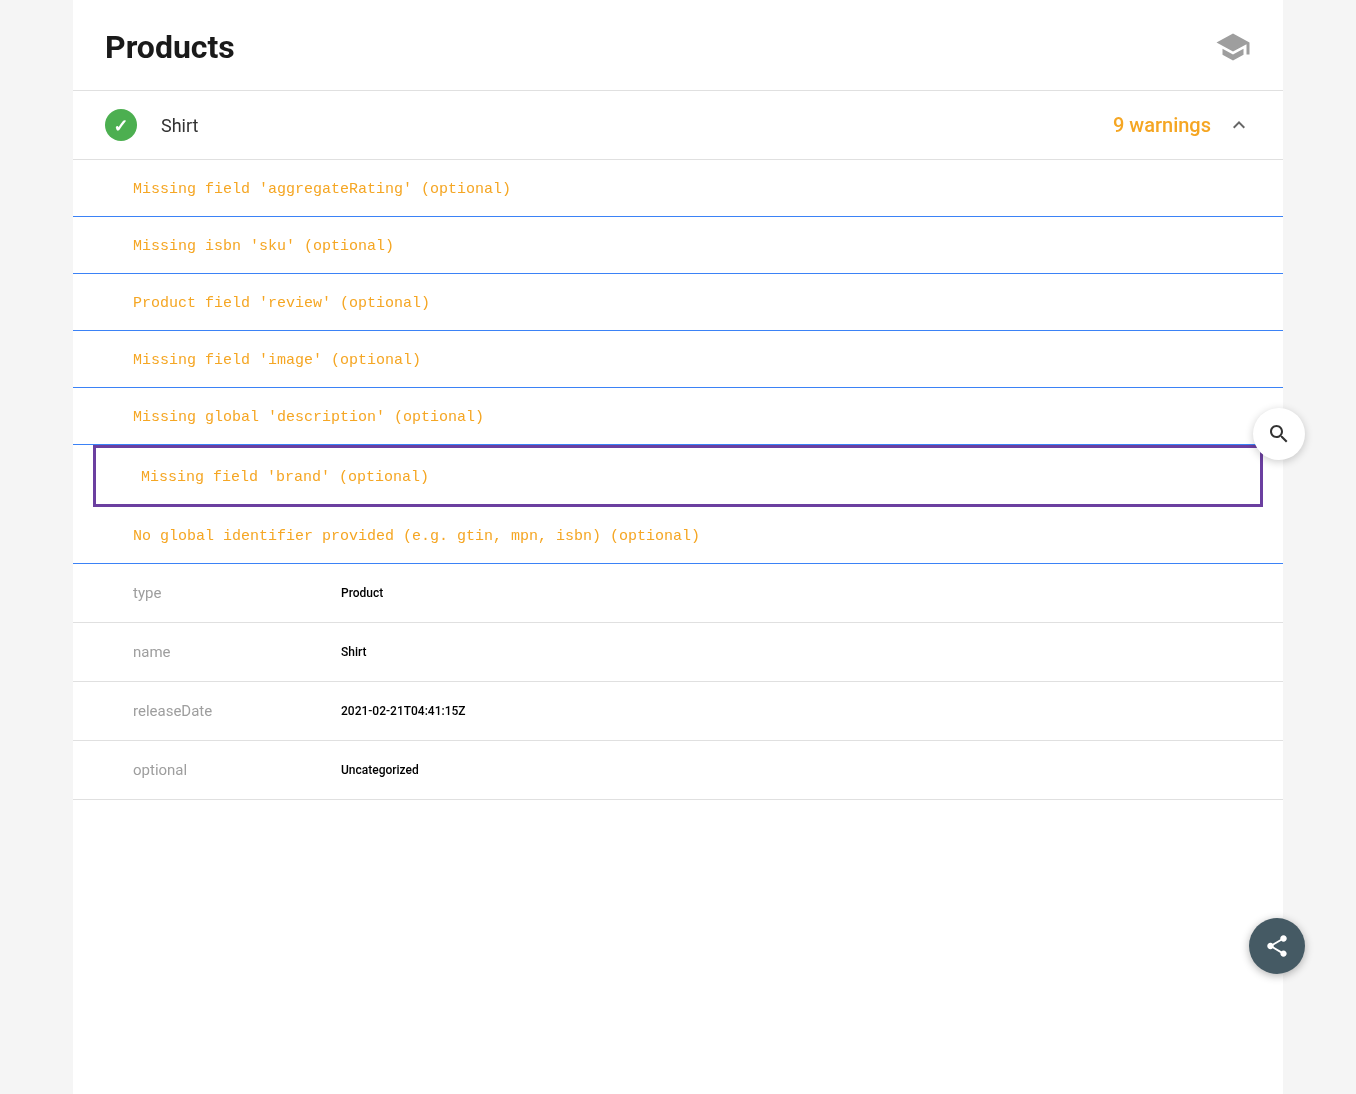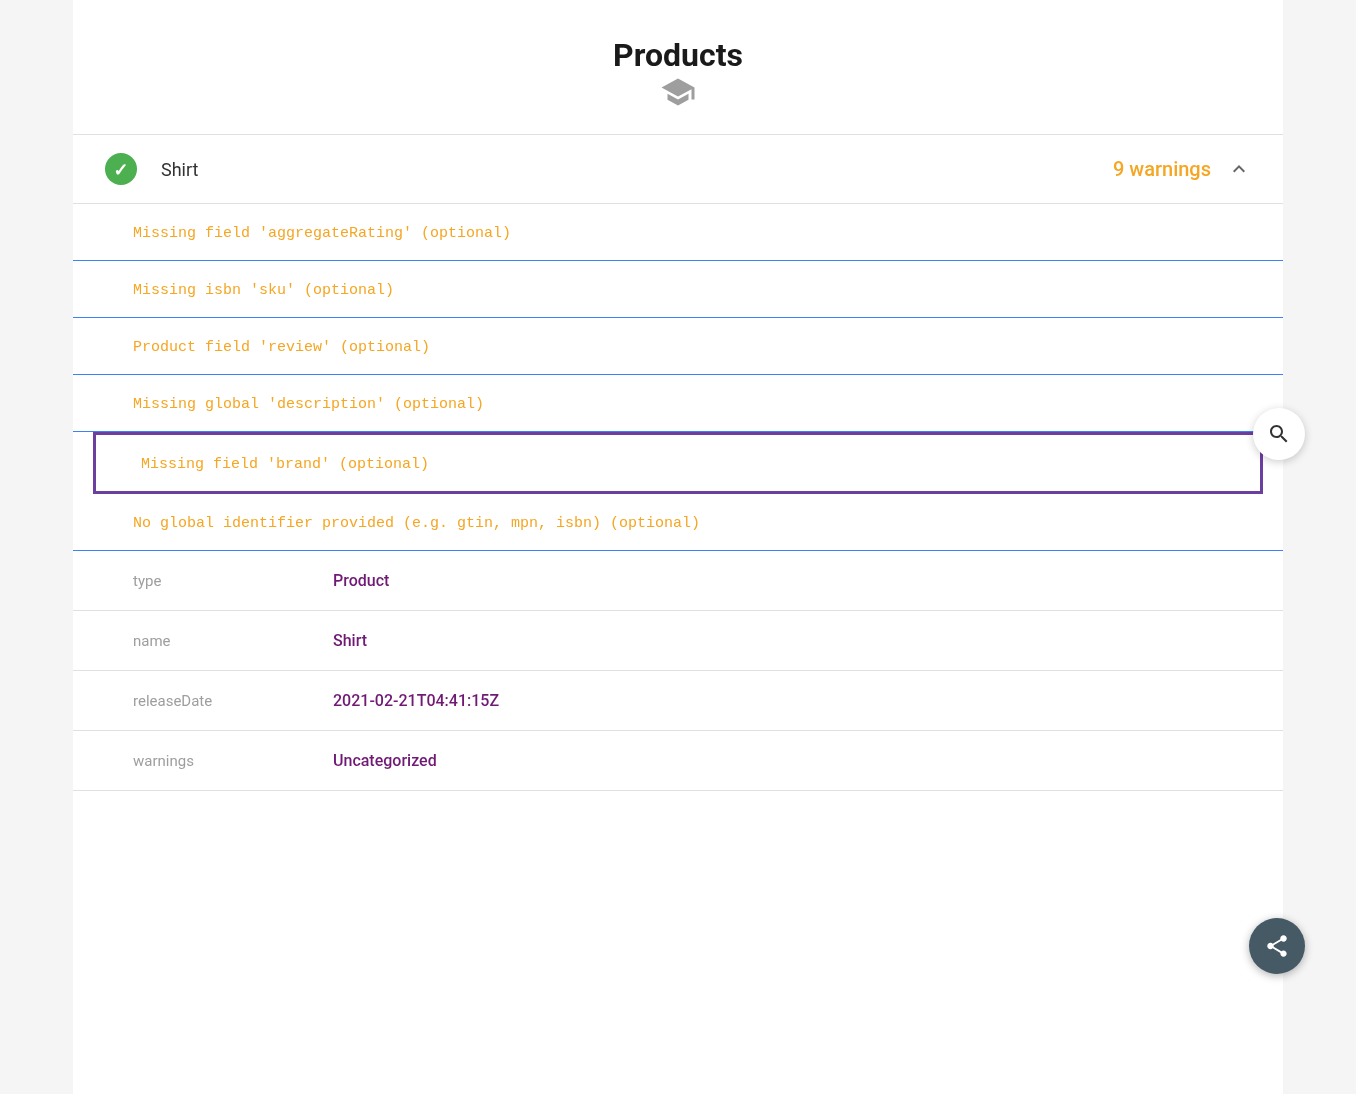--- a/index.html
+++ b/index.html
@@ -13,24 +13,23 @@
       background: #f5f5f5;
       width: 1356px;
       min-height: 1094px;
       position: relative;
     }
 
     .header {
       display: flex;
       align-items: center;
       justify-content: space-between;
-      padding: 36px 32px 24px 32px;
+      padding: 28px 32px 24px 32px;
       border-bottom: 1px solid #e0e0e0;
       background: #fff;
-      flex-direction: column;
     }
 
     .header-title {
       font-size: 32px;
       font-weight: 700;
       color: #1a1a1a;
     }
 
     .graduation-icon {
       width: 36px;
@@ -112,32 +111,33 @@
     .data-section {
       background: #fff;
     }
 
     .data-row {
       display: flex;
       align-items: center;
       padding: 20px 32px 20px 60px;
       border-bottom: 1px solid #e0e0e0;
       background: #fff;
+      gap: 8px;
     }
 
     .data-label {
       font-size: 15px;
       color: #9e9e9e;
       width: 200px;
       flex-shrink: 0;
     }
 
     .data-value {
-      font-size: 16px;
-      color: #701a75;
+      font-size: 12px;
+      color: #000000;
       font-weight: 500;
     }
 
     .search-fab {
       position: absolute;
       right: -22px;
       top: 408px;
       width: 52px;
       height: 52px;
       background: #fff;
@@ -213,20 +213,23 @@
       <div class="warning-item">
         <span class="warning-text">Missing field 'aggregateRating' (optional)</span>
       </div>
       <div class="warning-item">
         <span class="warning-text">Missing isbn 'sku' (optional)</span>
       </div>
       <div class="warning-item">
         <span class="warning-text">Product field 'review' (optional)</span>
       </div>
       <div class="warning-item">
+        <span class="warning-text">Missing field 'image' (optional)</span>
+      </div>
+      <div class="warning-item">
         <span class="warning-text">Missing global 'description' (optional)</span>
       </div>
 
       <div class="warning-item highlighted">
         <span class="warning-text">Missing field 'brand' (optional)</span>
       </div>
       <div class="warning-item">
         <span class="warning-text">No global identifier provided (e.g. gtin, mpn, isbn) (optional)</span>
       </div>
     </div>
@@ -238,21 +241,21 @@
       </div>
       <div class="data-row">
         <span class="data-label">name</span>
         <span class="data-value">Shirt</span>
       </div>
       <div class="data-row">
         <span class="data-label">releaseDate</span>
         <span class="data-value">2021-02-21T04:41:15Z</span>
       </div>
       <div class="data-row">
-        <span class="data-label">warnings</span>
+        <span class="data-label">optional</span>
         <span class="data-value">Uncategorized</span>
       </div>
     </div>
 
     <div class="search-fab">
       <svg viewBox="0 0 24 24" width="24" height="24" fill="#333">
         <path d="M15.5 14h-.79l-.28-.27C15.41 12.59 16 11.11 16 9.5 16 5.91 13.09 3 9.5 3S3 5.91 3 9.5 5.91 16 9.5 16c1.61 0 3.09-.59 4.23-1.57l.27.28v.79l5 4.99L20.49 19l-4.99-5zm-6 0C7.01 14 5 11.99 5 9.5S7.01 5 9.5 5 14 7.01 14 9.5 11.99 14 9.5 14z"></path>
       </svg>
     </div>
 

